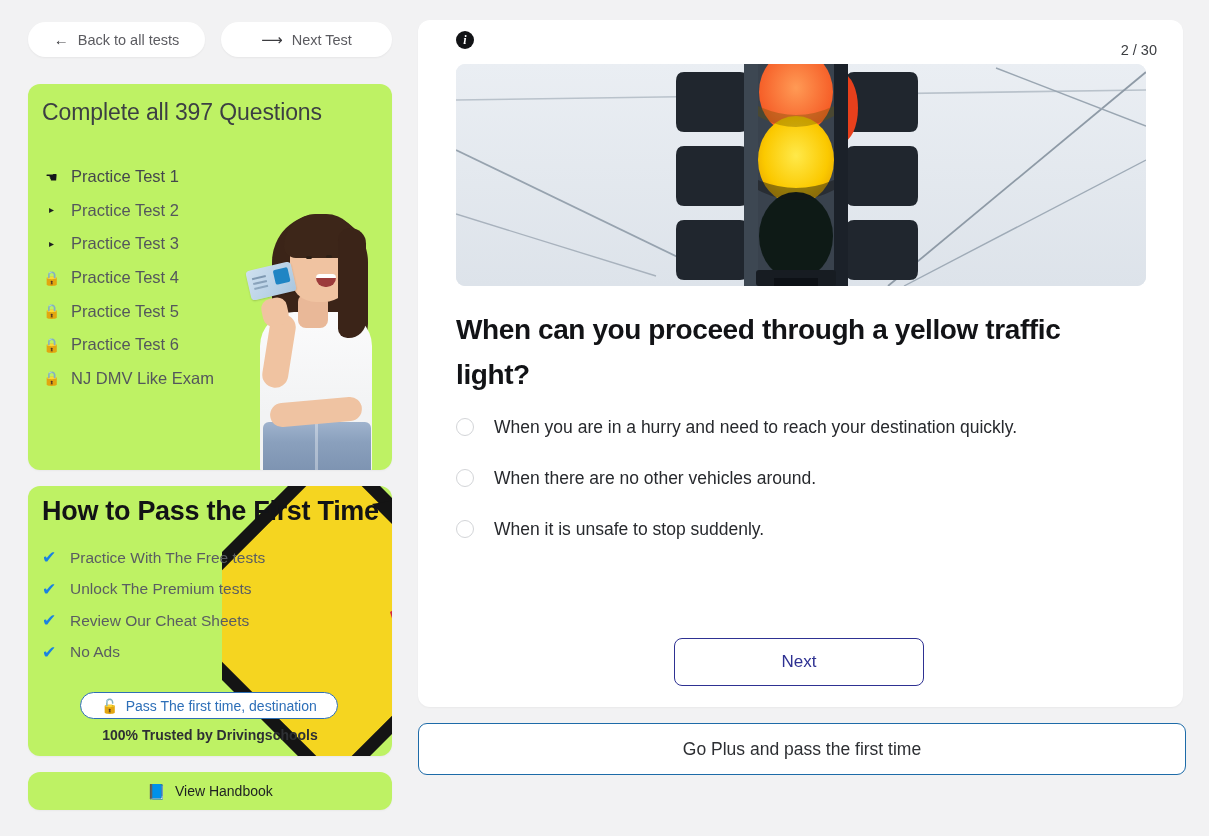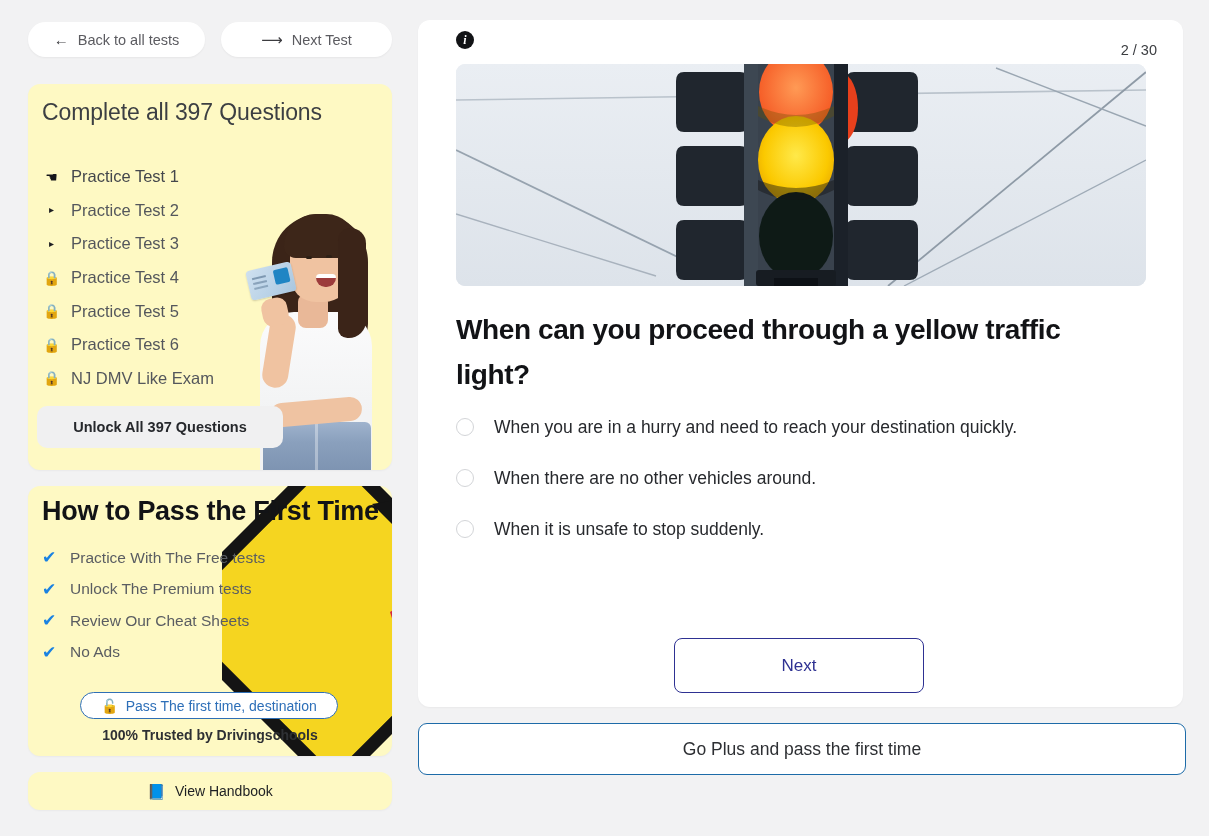--- a/index.html
+++ b/index.html
@@ -28,21 +28,21 @@
     cursor: pointer;
   }
   #back-pill { width: 177px; }
   #next-pill { width: 171px; }
   .pill .arw { font-size: 15px; color: #3c3c40; line-height: 1; }
 
   
   .sidebar { position: absolute; left: 28px; top: 84px; width: 364px; }
 
   .card {
-    background: #fef9c3;
+    background: #bef264;
     border-radius: 12px;
     position: relative;
     overflow: hidden;
     box-shadow: 0 1px 2px rgba(0,0,0,.04);
   }
 
   
   #tests-card { height: 386px; }
   #tests-title {
     position: absolute; left: 14px; top: 15px;
@@ -228,21 +228,21 @@
   }
   .radio {
     width: 18px; height: 18px; border-radius: 50%;
     border: 1.6px solid #d3d5d8; background: #fff;
     flex: 0 0 18px; margin-top: 6px;
   }
   .option .lbl { font-size: 17.5px; color: #27292d; line-height: 30px; }
 
   #next-btn {
     position: absolute; left: 256px; top: 618px;
-    width: 250px; height: 55px;
+    width: 250px; height: 48px;
     border: 1.4px solid #2e3192; border-radius: 8px;
     background: #ffffff; color: #2e3192;
     font-size: 17px; cursor: pointer;
     font-family: "Liberation Sans", sans-serif;
   }
 
   #go-plus-btn {
     margin-top: 16px;
     width: 768px; height: 52px;
     border: 1.8px solid #1d6ba8; border-radius: 9px;
@@ -314,21 +314,20 @@
         <div class="w-hair-side"></div>
         <div class="w-eye l"></div>
         <div class="w-eye r"></div>
         <div class="w-mouth"></div>
         <div class="w-arm-up"></div>
         <div class="w-hand"></div>
         <div class="w-card"></div>
         <div class="w-arm-fold"></div>
       </div>
 
-      <button id="unlock-btn">Unlock All 397 Questions</button>
     </div>
 
     <div class="card" id="pass-card">
       <div id="pass-title">How to Pass the First Time</div>
 
       <div class="signwrap">
         <svg width="230" height="270" viewBox="0 0 230 270">
           <g transform="translate(112,130) rotate(45)">
             <rect x="-118" y="-118" width="236" height="236" rx="22" fill="#f5d520" stroke="#141414" stroke-width="13"></rect>
           </g>

